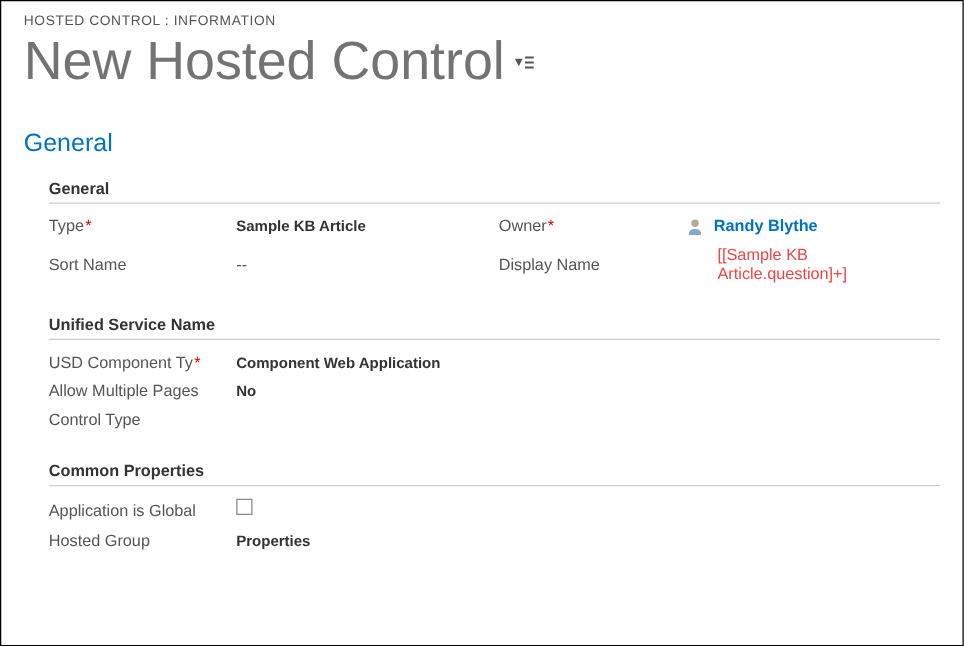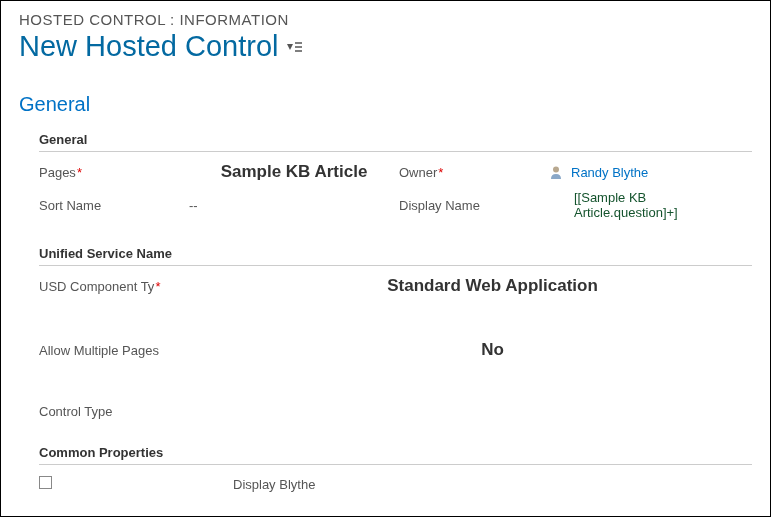--- a/index.html
+++ b/index.html
@@ -10,35 +10,35 @@
     body {
       font-family: "Segoe UI", Arial, sans-serif;
       background: #fff;
       width: 771px;
       height: 517px;
       border: 1px solid #000;
       padding: 10px 18px;
       color: #333;
     }
     .breadcrumb {
-      font-size: 15px;
+      font-size: 11px;
       color: #555;
       letter-spacing: 0.5px;
       margin-bottom: 2px;
     }
     .title-row {
       display: flex;
       align-items: center;
       gap: 8px;
       margin-bottom: 30px;
     }
     .page-title {
-      font-size: 29px;
+      font-size: 43px;
       font-weight: 300;
-      color: #0369a1;
+      color: #737373;
     }
     .title-icon {
       font-size: 12px;
       color: #555;
       display: inline-flex;
       align-items: center;
       gap: 1px;
     }
     .section-title {
       font-size: 20px;
@@ -69,56 +69,54 @@
       color: #555;
       font-weight: 400;
       white-space: nowrap;
     }
     .required {
       color: #d00;
       font-size: 13px;
       margin-left: 1px;
     }
     .field-value {
-      font-size: 17px;
+      font-size: 12px;
       color: #333;
       font-weight: 600;
-      text-align: center;
     }
     .field-value-plain {
       font-size: 13px;
-      color: #14532d;
+      color: #ef4444;
       padding-left: 25px;
     }
     .dash {
       font-size: 13px;
       color: #555;
     }
     .owner-value {
       display: flex;
       align-items: center;
       gap: 8px;
     }
     .user-icon {
       width: 14px;
       height: 14px;
       flex-shrink: 0;
     }
     .owner-link {
       color: #0072c6;
       font-size: 13px;
-      font-weight: 400;
+      font-weight: 700;
       text-decoration: none;
     }
     .single-col-grid {
       display: grid;
       grid-template-columns: 150px 1fr;
       row-gap: 8px;
       align-items: center;
-      gap: 44px;
     }
     .checkbox {
       width: 13px;
       height: 13px;
       border: 1px solid #888;
       background: #fff;
       display: inline-block;
     }
   </style>
 </head>
@@ -137,21 +135,21 @@
     </svg>
   </span>
 </div>
 
 <div class="section-title">General</div>
 
 <div class="subsection">
   <div class="subsection-title">General</div>
   <div class="field-grid">
     <div class="field-label">
-      <span>Pages</span><span class="required">*</span>
+      <span>Type</span><span class="required">*</span>
     </div>
     <div class="field-value">Sample KB Article</div>
     <div class="field-label">
       <span>Owner</span><span class="required">*</span>
     </div>
     <div class="owner-value">
       <svg class="user-icon" viewBox="0 0 14 14">
         <circle cx="7" cy="4.5" r="3" fill="#b8a88f"></circle>
         <path d="M2 14 Q2 9 7 9 Q12 9 12 14 Z" fill="#8aa8c8"></path>
       </svg>
@@ -163,29 +161,30 @@
     <div class="field-value-plain">[[Sample KB Article.question]+]</div>
   </div>
 </div>
 
 <div class="subsection">
   <div class="subsection-title">Unified Service Name</div>
   <div class="single-col-grid">
     <div class="field-label">
       <span>USD Component Ty</span><span class="required">*</span>
     </div>
-    <div class="field-value">Standard Web Application</div>
+    <div class="field-value">Component Web Application</div>
     <div class="field-label">Allow Multiple Pages</div>
     <div class="field-value">No</div>
     <div class="field-label">Control Type</div>
   </div>
 </div>
 
 <div class="subsection">
   <div class="subsection-title">Common Properties</div>
   <div class="single-col-grid">
+    <div class="field-label">Application is Global</div>
     <div>
       <span class="checkbox"></span>
     </div>
-    <div class="field-label">Display Blythe</div>
+    <div class="field-label">Hosted Group</div>
     <div class="field-value">Properties</div>
   </div>
 </div>
 
 </body></html>

